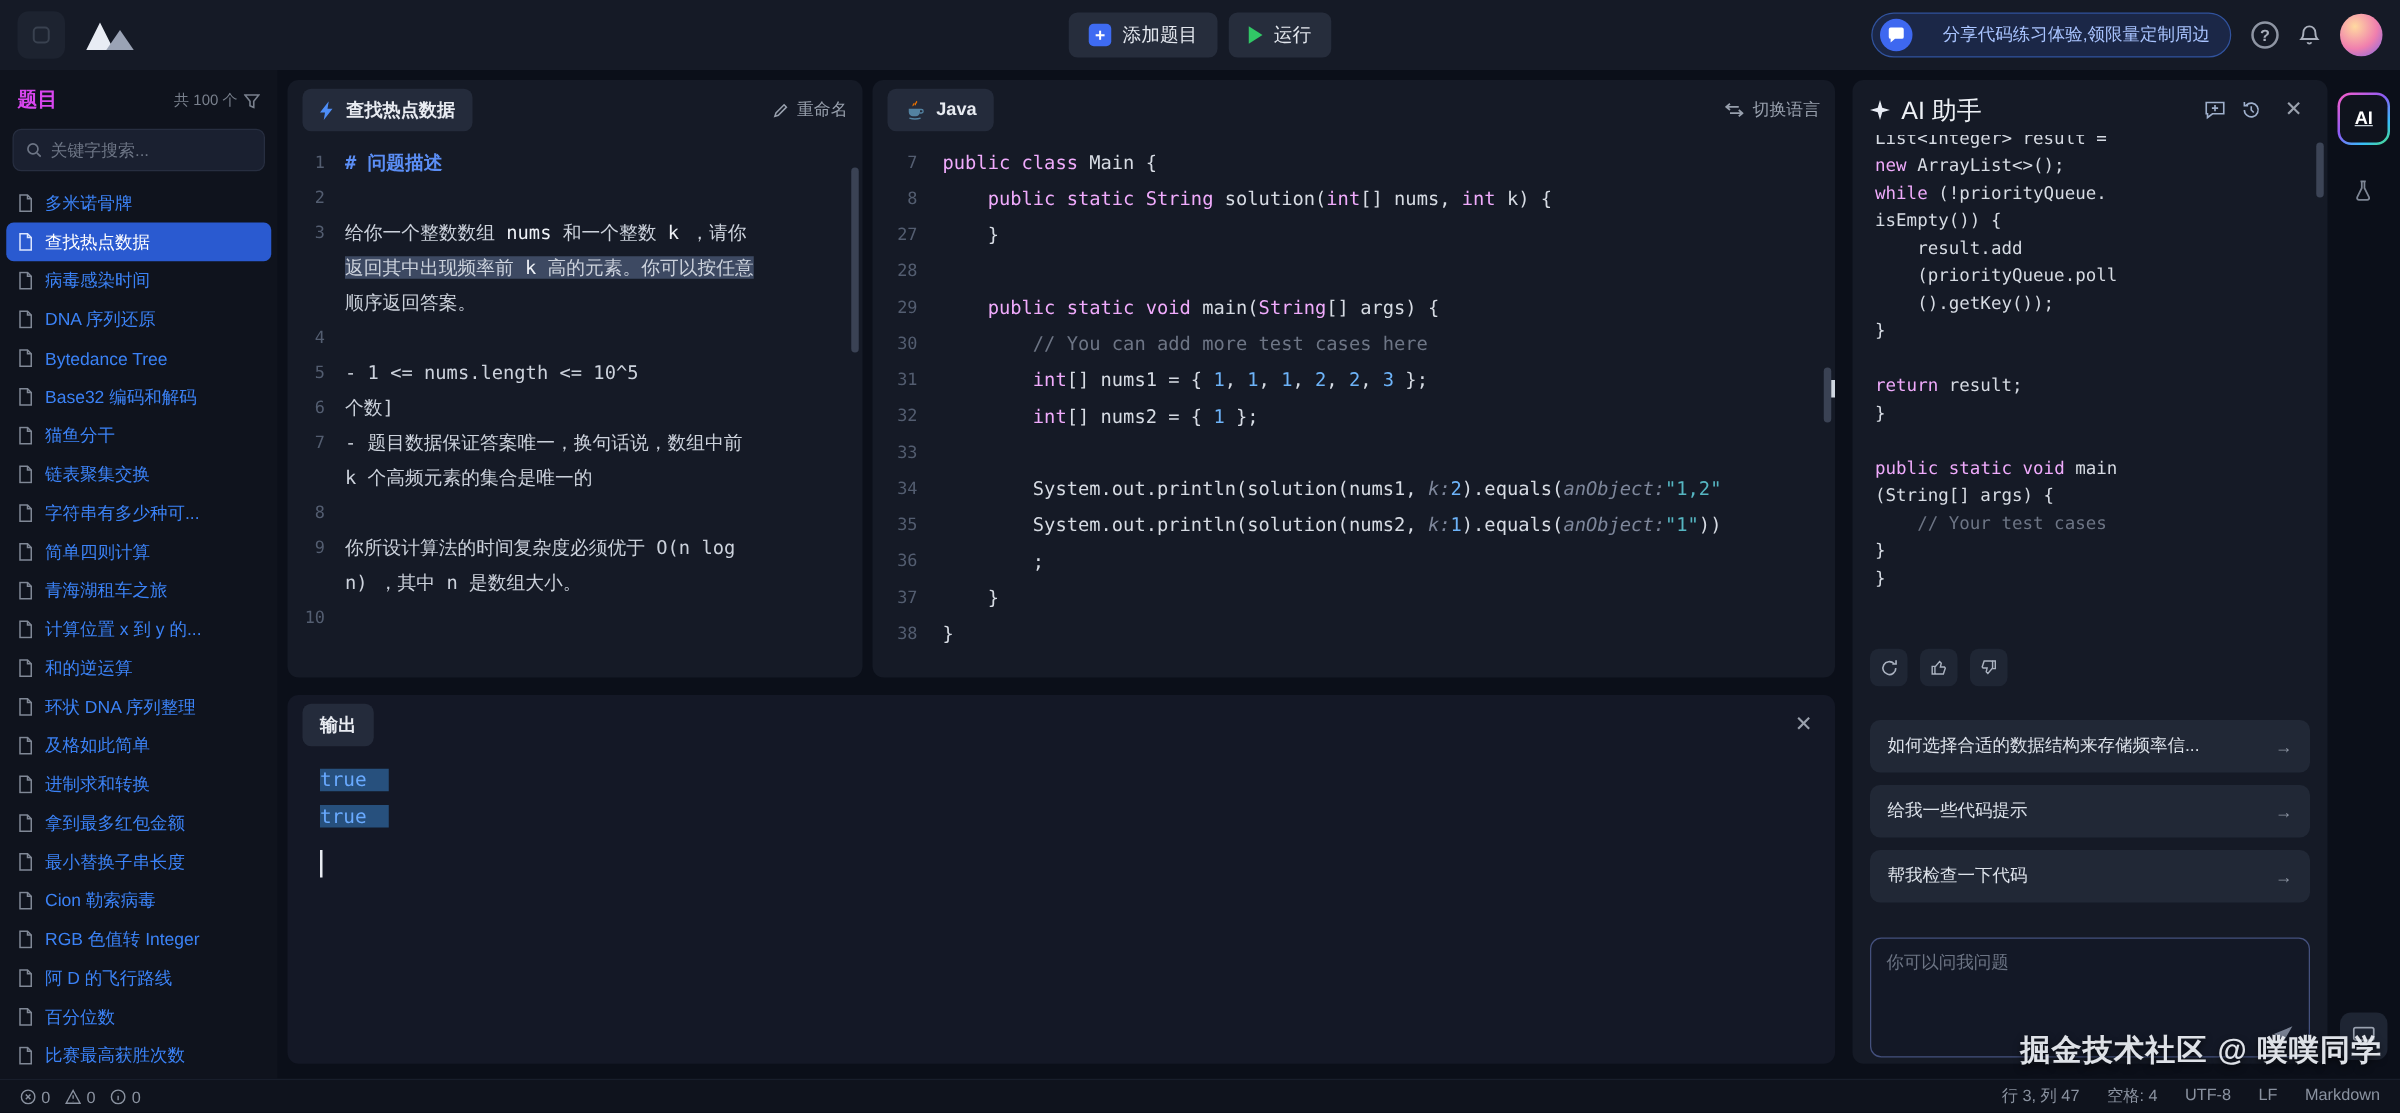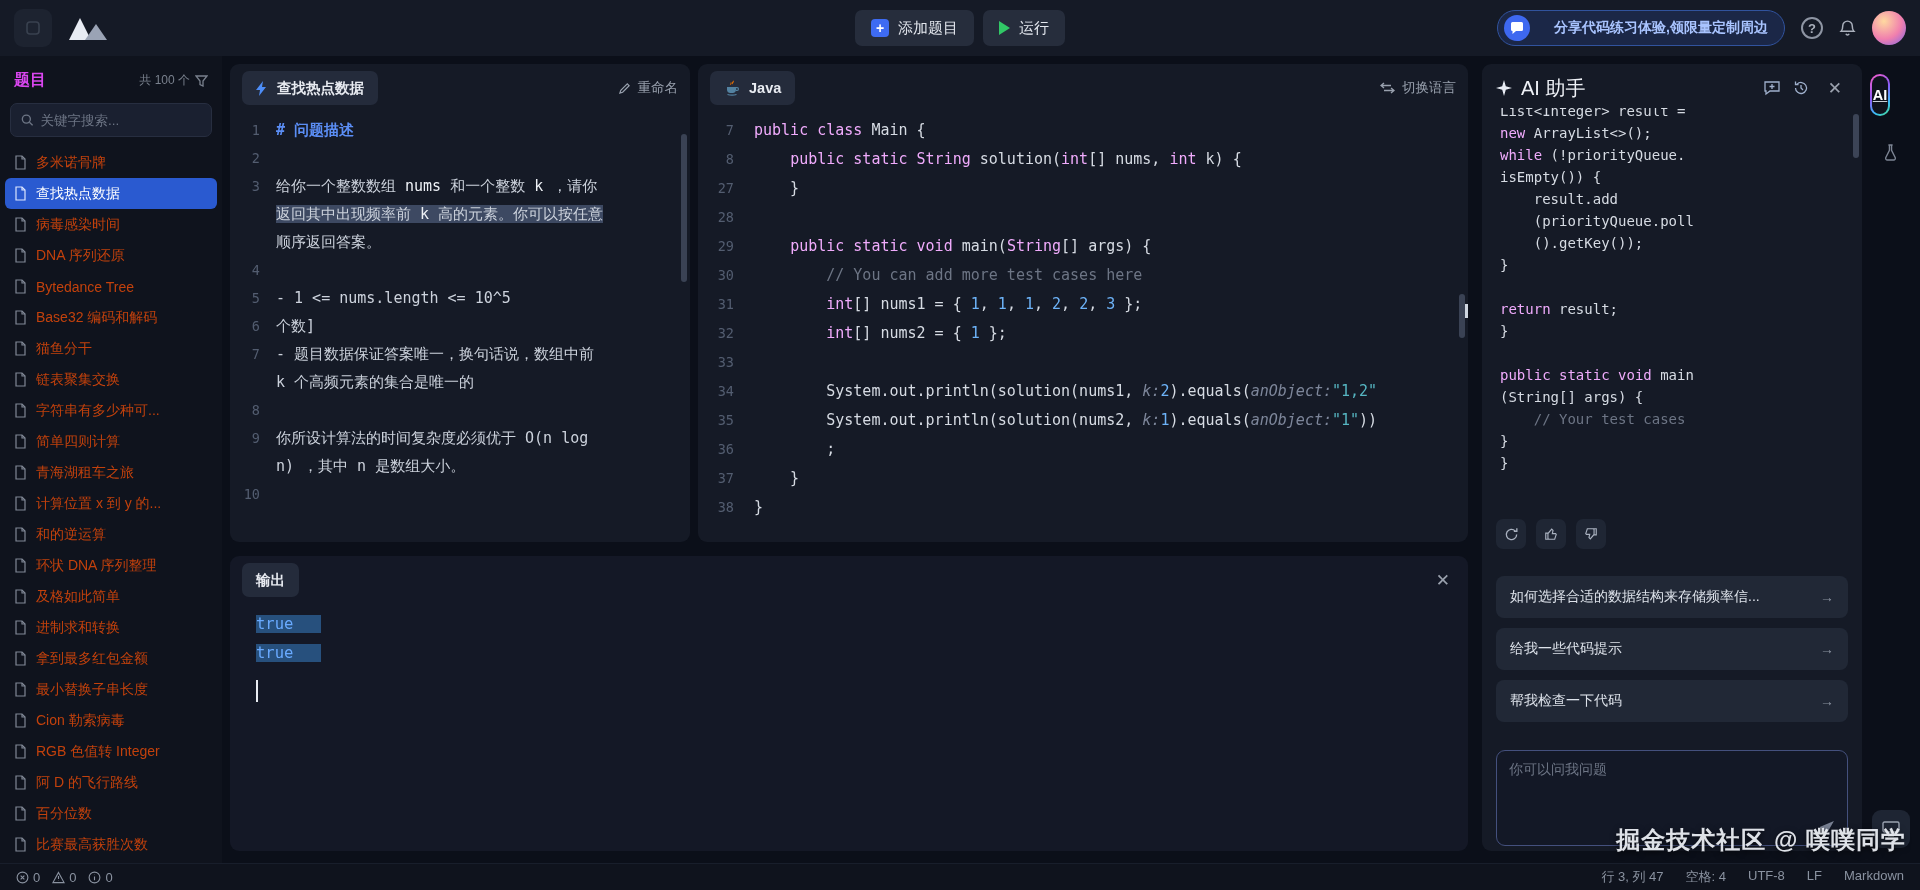--- a/index.html
+++ b/index.html
@@ -10,36 +10,36 @@
   
   .topbar { position:absolute; left:0; top:0; right:0; height:56px; background:#151a26; display:flex; align-items:center; padding:0 14px; z-index:10; }
   .logo-box { width:38px; height:38px; border-radius:9px; background:#1d2330; display:flex; align-items:center; justify-content:center; color:#39414f; }
   .logo-mark { margin-left:16px; display:flex; align-items:flex-end; }
   .topbar-center { position:absolute; left:50%; top:0; height:56px; transform:translateX(-50%); display:flex; align-items:center; gap:9px; }
   .tb-btn { height:36px; background:#262d3c; border-radius:7px; padding:0 16px; display:flex; align-items:center; gap:9px; color:#e3e7ee; font-size:15px; cursor:pointer; }
   .add-ic { width:18px; height:18px; border-radius:4px; background:#3e6bf2; color:#fff; display:flex; align-items:center; justify-content:center; font-size:14px; font-weight:700; line-height:1; }
   .add-ic::before { content:"+"; }
   .play-ic { width:0; height:0; border-left:11px solid #31c766; border-top:7px solid transparent; border-bottom:7px solid transparent; }
   .topbar-right { margin-left:auto; display:flex; align-items:center; gap:16px; }
-  .promo { height:36px; border-radius:18px; background:#1b2747; border:1px solid #31539e; display:flex; align-items:center; gap:24px; padding:0 16px 0 6px; color:#a9c4ff; font-size:14px; cursor:pointer;font-weight:bold; }
+  .promo { height:36px; border-radius:18px; background:#1b2747; border:1px solid #31539e; display:flex; align-items:center; gap:24px; padding:0 16px 0 6px; color:#a9c4ff; font-size:14px; cursor:pointer; }
   .promo-ic { width:26px; height:26px; border-radius:50%; background:#3e68f0; display:flex; align-items:center; justify-content:center; color:#fff; }
   .help { width:22px; height:22px; border-radius:50%; border:2px solid #8e95a3; color:#aab0bc; display:flex; align-items:center; justify-content:center; font-size:13px; font-weight:700; cursor:pointer; }
   .help::before { content:"?"; }
   .bell { color:#aab0bc; display:flex; cursor:pointer; }
   .avatar { width:34px; height:34px; border-radius:50%; background:radial-gradient(circle at 35% 30%, #ffd9a0, #f07fae 55%, #7a64e8); cursor:pointer; }
 
   
   .sidebar { position:absolute; left:0; top:56px; width:222px; bottom:27px; background:#0f131d; padding-top:14px; overflow:hidden; }
   .sb-head { display:flex; align-items:center; padding:0 14px 10px; }
   .sb-title { font-size:16px; font-weight:700; color:#d946ef; }
   .sb-count { margin-left:auto; font-size:12px; color:#79808d; display:flex; align-items:center; gap:5px; }
   .search { margin:2px 10px 10px; height:34px; background:#1a2030; border:1px solid #272e40; border-radius:7px; display:flex; align-items:center; gap:7px; padding:0 10px; color:#6d7585; }
   .search input { background:transparent; border:none; outline:none; color:#aab0bc; font-size:13.5px; width:100%; font-family:inherit; }
   .search input::placeholder { color:#6d7585; }
-  .side-item { height:31px; display:flex; align-items:center; gap:9px; padding:0 9px; margin:0 5px; border-radius:6px; font-size:14px; color:#c2410c; white-space:nowrap; overflow:hidden; cursor:pointer; }
+  .side-item { height:31px; display:flex; align-items:center; gap:9px; padding:0 9px; margin:0 5px; border-radius:6px; font-size:14px; color:#3b82f6; white-space:nowrap; overflow:hidden; cursor:pointer; }
   .side-item .icon { color:#808896; display:flex; flex-shrink:0; }
   .side-item.selected { background:#2a5ad0; color:#fff; }
   .side-item.selected .icon { color:#dce6ff; }
 
   
   .panel { position:absolute; background:#151a26; border-radius:9px; overflow:hidden; }
   .p-head { height:48px; display:flex; align-items:center; padding:0 12px; flex-shrink:0; }
   .tab-pill { background:#242b3b; height:34px; border-radius:7px; display:flex; align-items:center; gap:9px; padding:0 14px; color:#e8ebf1; font-size:14.5px; font-weight:600; cursor:pointer; }
   .head-action { margin-left:auto; display:flex; align-items:center; gap:7px; color:#98a0ad; font-size:13.5px; cursor:pointer; }
   .p-close { margin-left:auto; color:#9aa1ad; font-size:17px; cursor:pointer; padding:0 6px; }
@@ -69,21 +69,21 @@
   .tok-s { color:#56b6c2; }
   .tok-c { color:#6d7585; }
   .tok-h { color:#7e879b; font-style:italic; }
   .tok-p { color:#d6dbe3; }
   .edge-mark { position:absolute; right:0; top:240px; width:3px; height:14px; background:#cfd6e0; }
 
   
   #output-panel { left:230px; top:556px; width:1238px; height:295px; background:#141826; }
   .out-body { padding:6px 0 0 26px; font-family:"DejaVu Sans Mono","Liberation Mono",monospace; font-size:15.5px; }
   .out-line { line-height:29px; }
-  .out-sel { background:#27507d; color:#69aaff; padding-right:28px; }
+  .out-sel { background:#27507d; color:#69aaff; padding-right:18px; }
   .cursor { width:2px; height:22px; background:#e8ebf1; margin-top:12px; animation:blink 1.1s steps(2) infinite; }
   @keyframes blink { 50% { opacity:0; } }
 
   
   #ai-panel { left:1482px; top:64px; width:380px; height:787px; }
   .ai-head { height:48px; display:flex; align-items:center; gap:9px; padding:0 14px; }
   .ai-title { font-size:20px; font-weight:400; color:#eef1f6; }
   .ai-head-icons { margin-left:auto; display:flex; gap:13px; color:#9fb0cc; align-items:center; }
   .ai-head-icons > * { cursor:pointer; display:flex; }
   .ai-code { position:absolute; top:44px; left:18px; right:16px; height:396px; overflow:hidden; font-family:"DejaVu Sans Mono","Liberation Mono",monospace; font-size:14px; }
@@ -94,21 +94,21 @@
   .fb-btn { width:30px; height:30px; border-radius:7px; background:#1f2634; display:flex; align-items:center; justify-content:center; color:#aab2c0; cursor:pointer; }
   .prompts { position:absolute; left:14px; right:14px; top:512px; display:flex; flex-direction:column; gap:10px; }
   .prompt { height:42px; background:#212836; border-radius:8px; display:flex; align-items:center; justify-content:space-between; padding:0 14px; color:#dde2ea; font-size:14px; cursor:pointer; white-space:nowrap; overflow:hidden; }
   .prompt-arrow { color:#8b93a1; margin-left:10px; }
   .ai-input { position:absolute; left:14px; right:14px; top:686px; height:96px; background:#131826; border:1px solid #44507d; border-radius:9px; padding:10px 12px; }
   .ai-input textarea { width:100%; height:60px; background:transparent; border:none; outline:none; resize:none; color:#ffffff; font-size:14px; font-family:inherit; }
   .ai-input textarea::placeholder { color:#6d7585; }
   .send { position:absolute; right:12px; bottom:8px; color:#788093; cursor:pointer; display:flex; }
 
   
-  .ai-fab { position:absolute; left:1870px; top:74px; width:20px; height:42px; border-radius:11px; padding:2px; background:linear-gradient(140deg,#ff5ec7,#8b5cf6 45%,#38bdf8 75%,#4ade80); cursor:pointer; z-index:5;text-decoration:underline; }
+  .ai-fab { position:absolute; left:1870px; top:74px; width:42px; height:42px; border-radius:11px; padding:2px; background:linear-gradient(140deg,#ff5ec7,#8b5cf6 45%,#38bdf8 75%,#4ade80); cursor:pointer; z-index:5;text-decoration:underline; }
   .ai-fab-inner { width:100%; height:100%; border-radius:9px; background:#0f131d; display:flex; align-items:center; justify-content:center; color:#fff; font-weight:700; font-size:14.5px; }
   .flask-btn { position:absolute; left:1882px; top:144px; color:#7d8594; cursor:pointer; display:flex; }
   .monitor-btn { position:absolute; left:1872px; top:810px; width:38px; height:38px; border-radius:9px; background:#1e2533; display:flex; align-items:center; justify-content:center; color:#9aa2b0; cursor:pointer; z-index:5; }
 
   
   .statusbar { position:absolute; left:0; right:0; bottom:0; height:27px; background:#0f131d; border-top:1px solid #181e2b; display:flex; align-items:center; padding:0 16px; font-size:13px; color:#8a92a0; gap:14px; z-index:10; }
   .sb-group { display:flex; align-items:center; gap:4px; cursor:pointer; }
   .sb-right { margin-left:auto; display:flex; gap:22px; }
   .sb-right span { cursor:pointer; }
 

